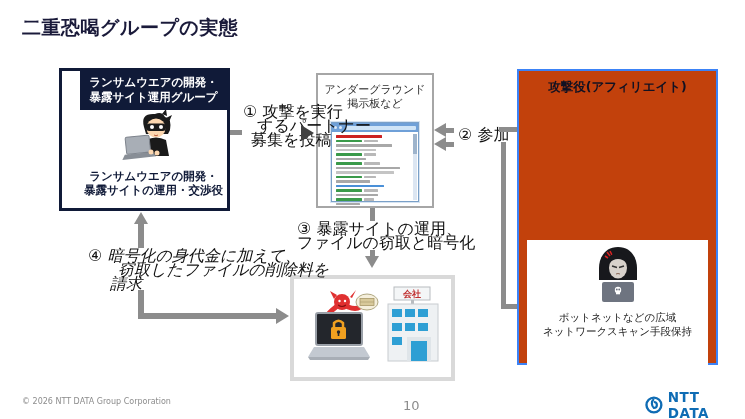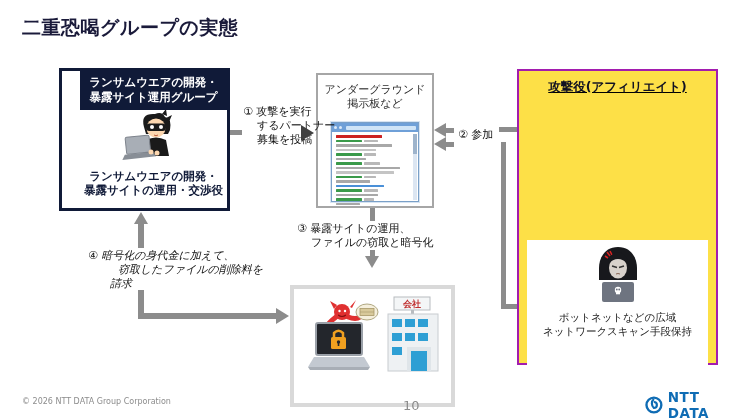--- a/index.html
+++ b/index.html
@@ -22,40 +22,40 @@
   .forum { position:absolute; left:13px; top:47px; width:88px; height:80px; background:#ffffff; border:1px solid #7aa0c8; box-shadow:0 0 0 1px #d7e4f2; }
   .forum-titlebar { height:9px; background:#6fa0d8; display:flex; align-items:center; padding:0 2px; }
   .forum-dot { width:3px; height:3px; border-radius:50%; background:#dce9f8; margin-right:2px; }
   .forum-address { flex:1; height:4px; background:#cfe4f7; border-radius:1px; margin-left:2px; }
   .forum-content { position:relative; padding:3px 8px 0 4px; }
   .fbar { height:2.5px; margin-bottom:2px; border-radius:0.5px; }
   .forum-scroll { position:absolute; right:1px; top:11px; width:4px; height:66px; background:#dce6f2; }
   .forum-thumb { width:4px; height:20px; background:#9eb4cc; }
 
   
-  .right-box { position:absolute; left:517px; top:69px; width:201px; height:296px; background:#fde047; border:2px solid #a21caf;text-decoration:underline; }
+  .right-box { position:absolute; left:517px; top:69px; width:201px; height:296px; background:#c2410c; border:2px solid #3b82f6; }
   .right-title { font-size:12.5px; font-weight:bold; color:#111122; text-align:center; margin-top:8px; }
   .right-card { position:absolute; left:8px; width:181px; background:#ffffff; text-align:center; }
   .card1 { top:38px; height:123px; }
   .card2 { top:169px; height:156px; }
   .card-text { font-size:10.5px; color:#222222; line-height:14px; }
 
   
-  .victim-box { position:absolute; left:290px; top:285px; width:165px; height:122px; background:#ffffff; border:4px solid #d9d9d9; }
+  .victim-box { position:absolute; left:290px; top:275px; width:165px; height:106px; background:#ffffff; border:4px solid #d9d9d9; }
 
   
   .hline, .vline { position:absolute; background:#8c8c8c; }
   .arr { position:absolute; width:0; height:0; }
   .arr-up    { border-left:7px solid transparent; border-right:7px solid transparent; border-bottom:12px solid #8c8c8c; }
   .arr-down  { border-left:7px solid transparent; border-right:7px solid transparent; border-top:12px solid #8c8c8c; }
   .arr-right { border-top:8px solid transparent; border-bottom:8px solid transparent; border-left:13px solid #8c8c8c; }
   .arr-left  { border-top:7px solid transparent; border-bottom:7px solid transparent; border-right:12px solid #8c8c8c; }
   .arr-right-dark { border-top:8px solid transparent; border-bottom:8px solid transparent; border-left:13px solid #404040; }
 
-  .lbl { position:absolute; font-size:11px; color:#111111; line-height:14px; }
+  .lbl { position:absolute; font-size:16px; color:#111111; line-height:14px; }
 
   
   .footer-copy { position:absolute; left:22px; top:397px; font-size:8px; color:#8c8c8c; }
   .footer-page { position:absolute; left:403px; top:398px; font-size:13px; color:#8c8c8c; }
   .footer-logo { position:absolute; left:644px; top:389px; display:flex; align-items:center; }
   .logo-text { font-size:13.5px; font-weight:bold; color:#0f6cb4; letter-spacing:0.5px; margin-left:4px; }
 </style>
 </head>
 <body>
 
@@ -207,37 +207,37 @@
       <rect x="98" y="58" width="10" height="8" fill="#2e9fd4"></rect>
       <rect x="113" y="58" width="24" height="24" fill="#dfe5e9"></rect>
       <rect x="117" y="62" width="16" height="20" fill="#2e9fd4"></rect>
     </svg>
   </div>
 
   <div class="hline" style="left:230px;top:130px;width:12px;height:5px;"></div>
   <div class="lbl" style="left:243px;top:105px;">
     <div>① 攻撃を実行</div>
     <div style="margin-left:14px;">するパートナー</div>
-    <div style="margin-left:14px;">募集を投稿</div>
+    <div style="margin-left:8px;">募集を投稿</div>
   </div>
   <div class="arr arr-right-dark" style="left:301px;top:125px;"></div>
 
   <div class="arr arr-left" style="left:434px;top:123px;"></div>
   <div class="hline" style="left:446px;top:128px;width:8px;height:5px;"></div>
   <div class="arr arr-left" style="left:434px;top:137px;"></div>
   <div class="hline" style="left:446px;top:142px;width:8px;height:5px;"></div>
   <div class="lbl" style="left:458px;top:128px;">② 参加</div>
   <div class="hline" style="left:499px;top:127px;width:18px;height:5px;"></div>
   <div class="vline" style="left:501px;top:142px;width:5px;height:167px;"></div>
   <div class="hline" style="left:501px;top:304px;width:16px;height:5px;"></div>
 
   <div class="vline" style="left:370px;top:208px;width:5px;height:13px;"></div>
   <div class="lbl" style="left:297px;top:222px;">
     <div>③ 暴露サイトの運用、</div>
-    <div style="margin-left:14px;">ファイルの窃取と暗号化</div>
+    <div style="">ファイルの窃取と暗号化</div>
   </div>
   <div class="vline" style="left:370px;top:250px;width:5px;height:7px;"></div>
   <div class="arr arr-down" style="left:365px;top:256px;"></div>
 
   <div class="arr arr-up" style="left:134px;top:212px;"></div>
   <div class="vline" style="left:138px;top:223px;width:6px;height:25px;"></div>
   <div class="lbl" style="left:88px;top:249px;font-style:italic;">
     <div>④ 暗号化の身代金に加えて、</div>
     <div style="margin-left:30px;">窃取したファイルの削除料を</div>
     <div style="margin-left:22px;">請求</div>

